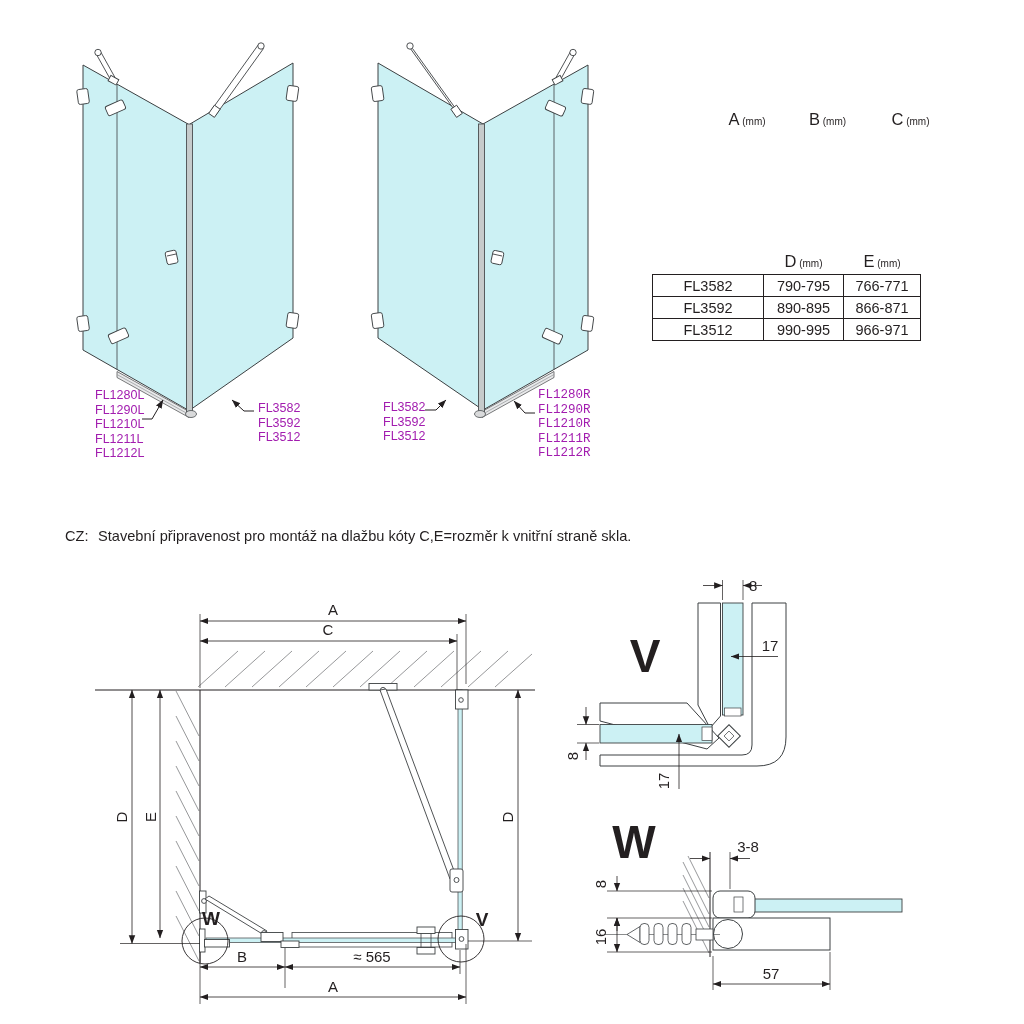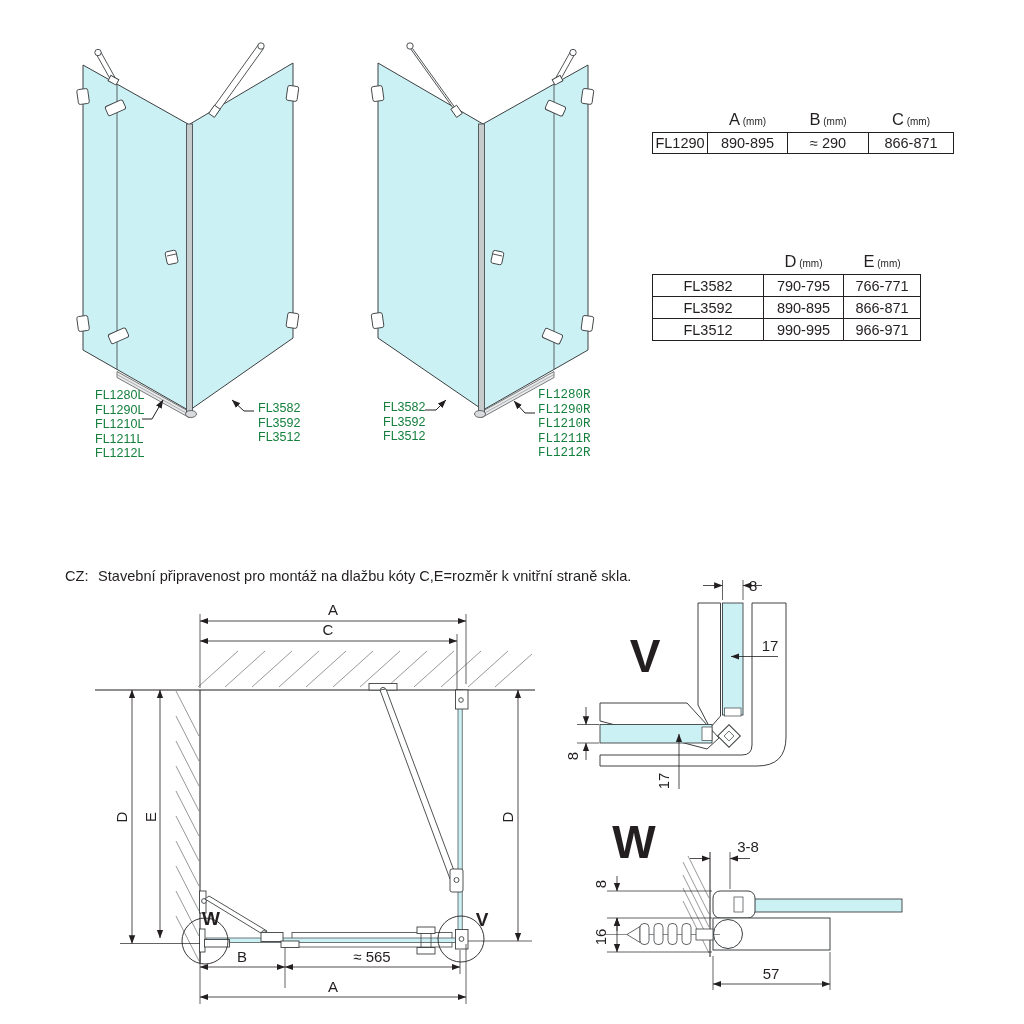--- a/index.html
+++ b/index.html
@@ -4,21 +4,21 @@
 <style>
   html,body{margin:0;padding:0;background:#fff;}
   body{width:1024px;height:1024px;font-family:"Liberation Sans",sans-serif;color:#231f20;}
   #stage{position:relative;width:1024px;height:1024px;background:#fff;overflow:hidden;}
   .abs{position:absolute;}
   svg{position:absolute;left:0;top:0;}
   svg text{font-family:"Liberation Sans",sans-serif;fill:#231f20;}
   .dim{font-size:15px;}
   .huge{font-size:46px;font-weight:600;}
   .plab{font-size:19px;font-weight:600;}
-  .models{font-size:12.5px;line-height:14.6px;color:#15803d;}
+  .models{font-size:12.5px;line-height:14.6px;color:#a21caf;}
   .note{font-size:14.6px;white-space:nowrap;}
   .note .tag{display:inline-block;width:33px;}
   .spec{border-collapse:collapse;table-layout:fixed;font-size:14.5px;color:#231f20;}
   .spec th,.spec td{font-weight:normal;text-align:center;padding:0 1px;overflow:hidden;white-space:nowrap;}
   .spec tbody th,.spec tbody td{border:1.3px solid #231f20;height:20px;}
   .spec thead th{border:none;padding-bottom:3px;}
   .t2 tbody th,.t2 tbody td{height:21px;}
   .hl{font-size:16.5px;}
   .hu{font-size:10px;}
 </style>
@@ -309,26 +309,20 @@
         </colgroup>
         <thead>
           <tr>
             <th></th>
             <th><span class="hl">A</span><span class="hu"> (mm)</span></th>
             <th><span class="hl">B</span><span class="hu"> (mm)</span></th>
             <th><span class="hl">C</span><span class="hu"> (mm)</span></th>
           </tr>
         </thead>
         <tbody>
-          <tr>
-            <th>FL1290</th>
-            <td>890-895</td>
-            <td>≈ 290</td>
-            <td>866-871</td>
-          </tr>
         </tbody>
       </table>
     </div>
 <div class="abs" style="left:652px;top:252px;">
       <table class="spec t2">
         <colgroup>
           <col style="width: 111px;">
           <col style="width: 80px;">
           <col style="width: 77px;">
         </colgroup>
@@ -352,17 +346,17 @@
           </tr>
           <tr>
             <th>FL3512</th>
             <td>990-995</td>
             <td>966-971</td>
           </tr>
         </tbody>
       </table>
     </div>
 
-<div class="abs note" style="left:65px;top:528px;margin-top:40px;">
+<div class="abs note" style="left:65px;top:528px;">
   <span class="tag">CZ:</span><span>Stavební připravenost pro montáž na dlažbu kóty C,E=rozměr k vnitřní straně skla.</span>
 </div>
 
 </div>
 
 </body></html>

